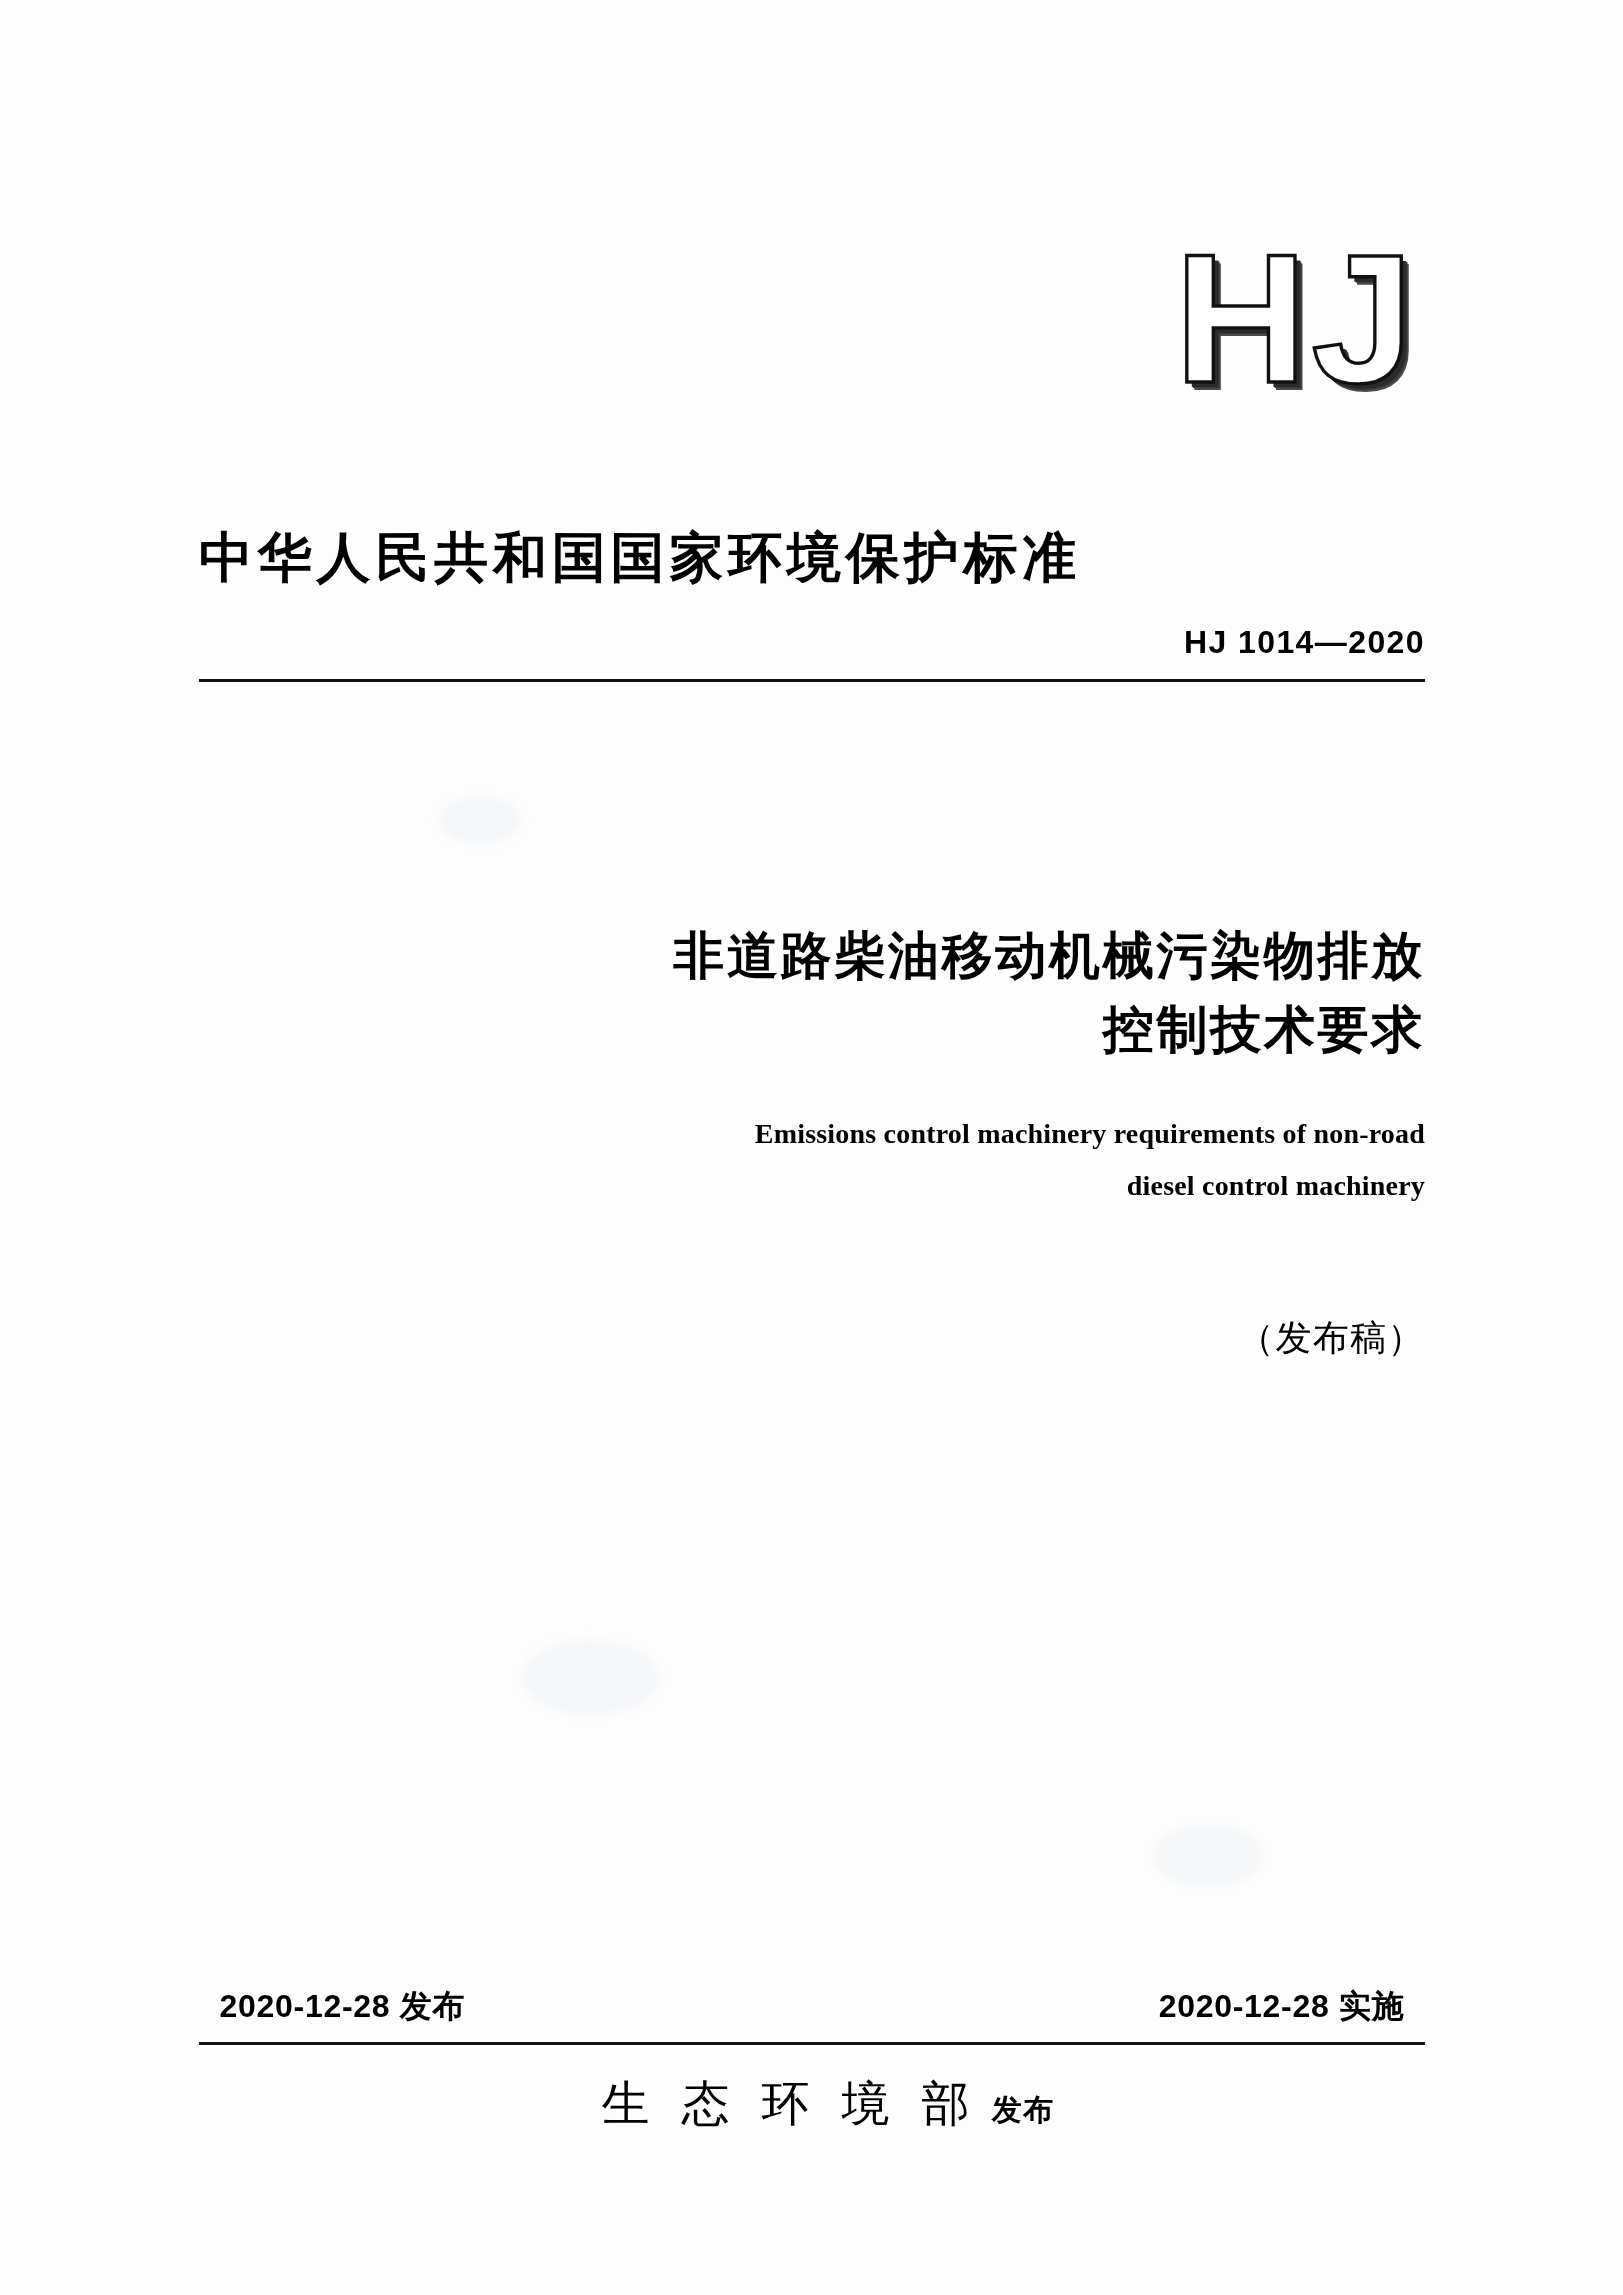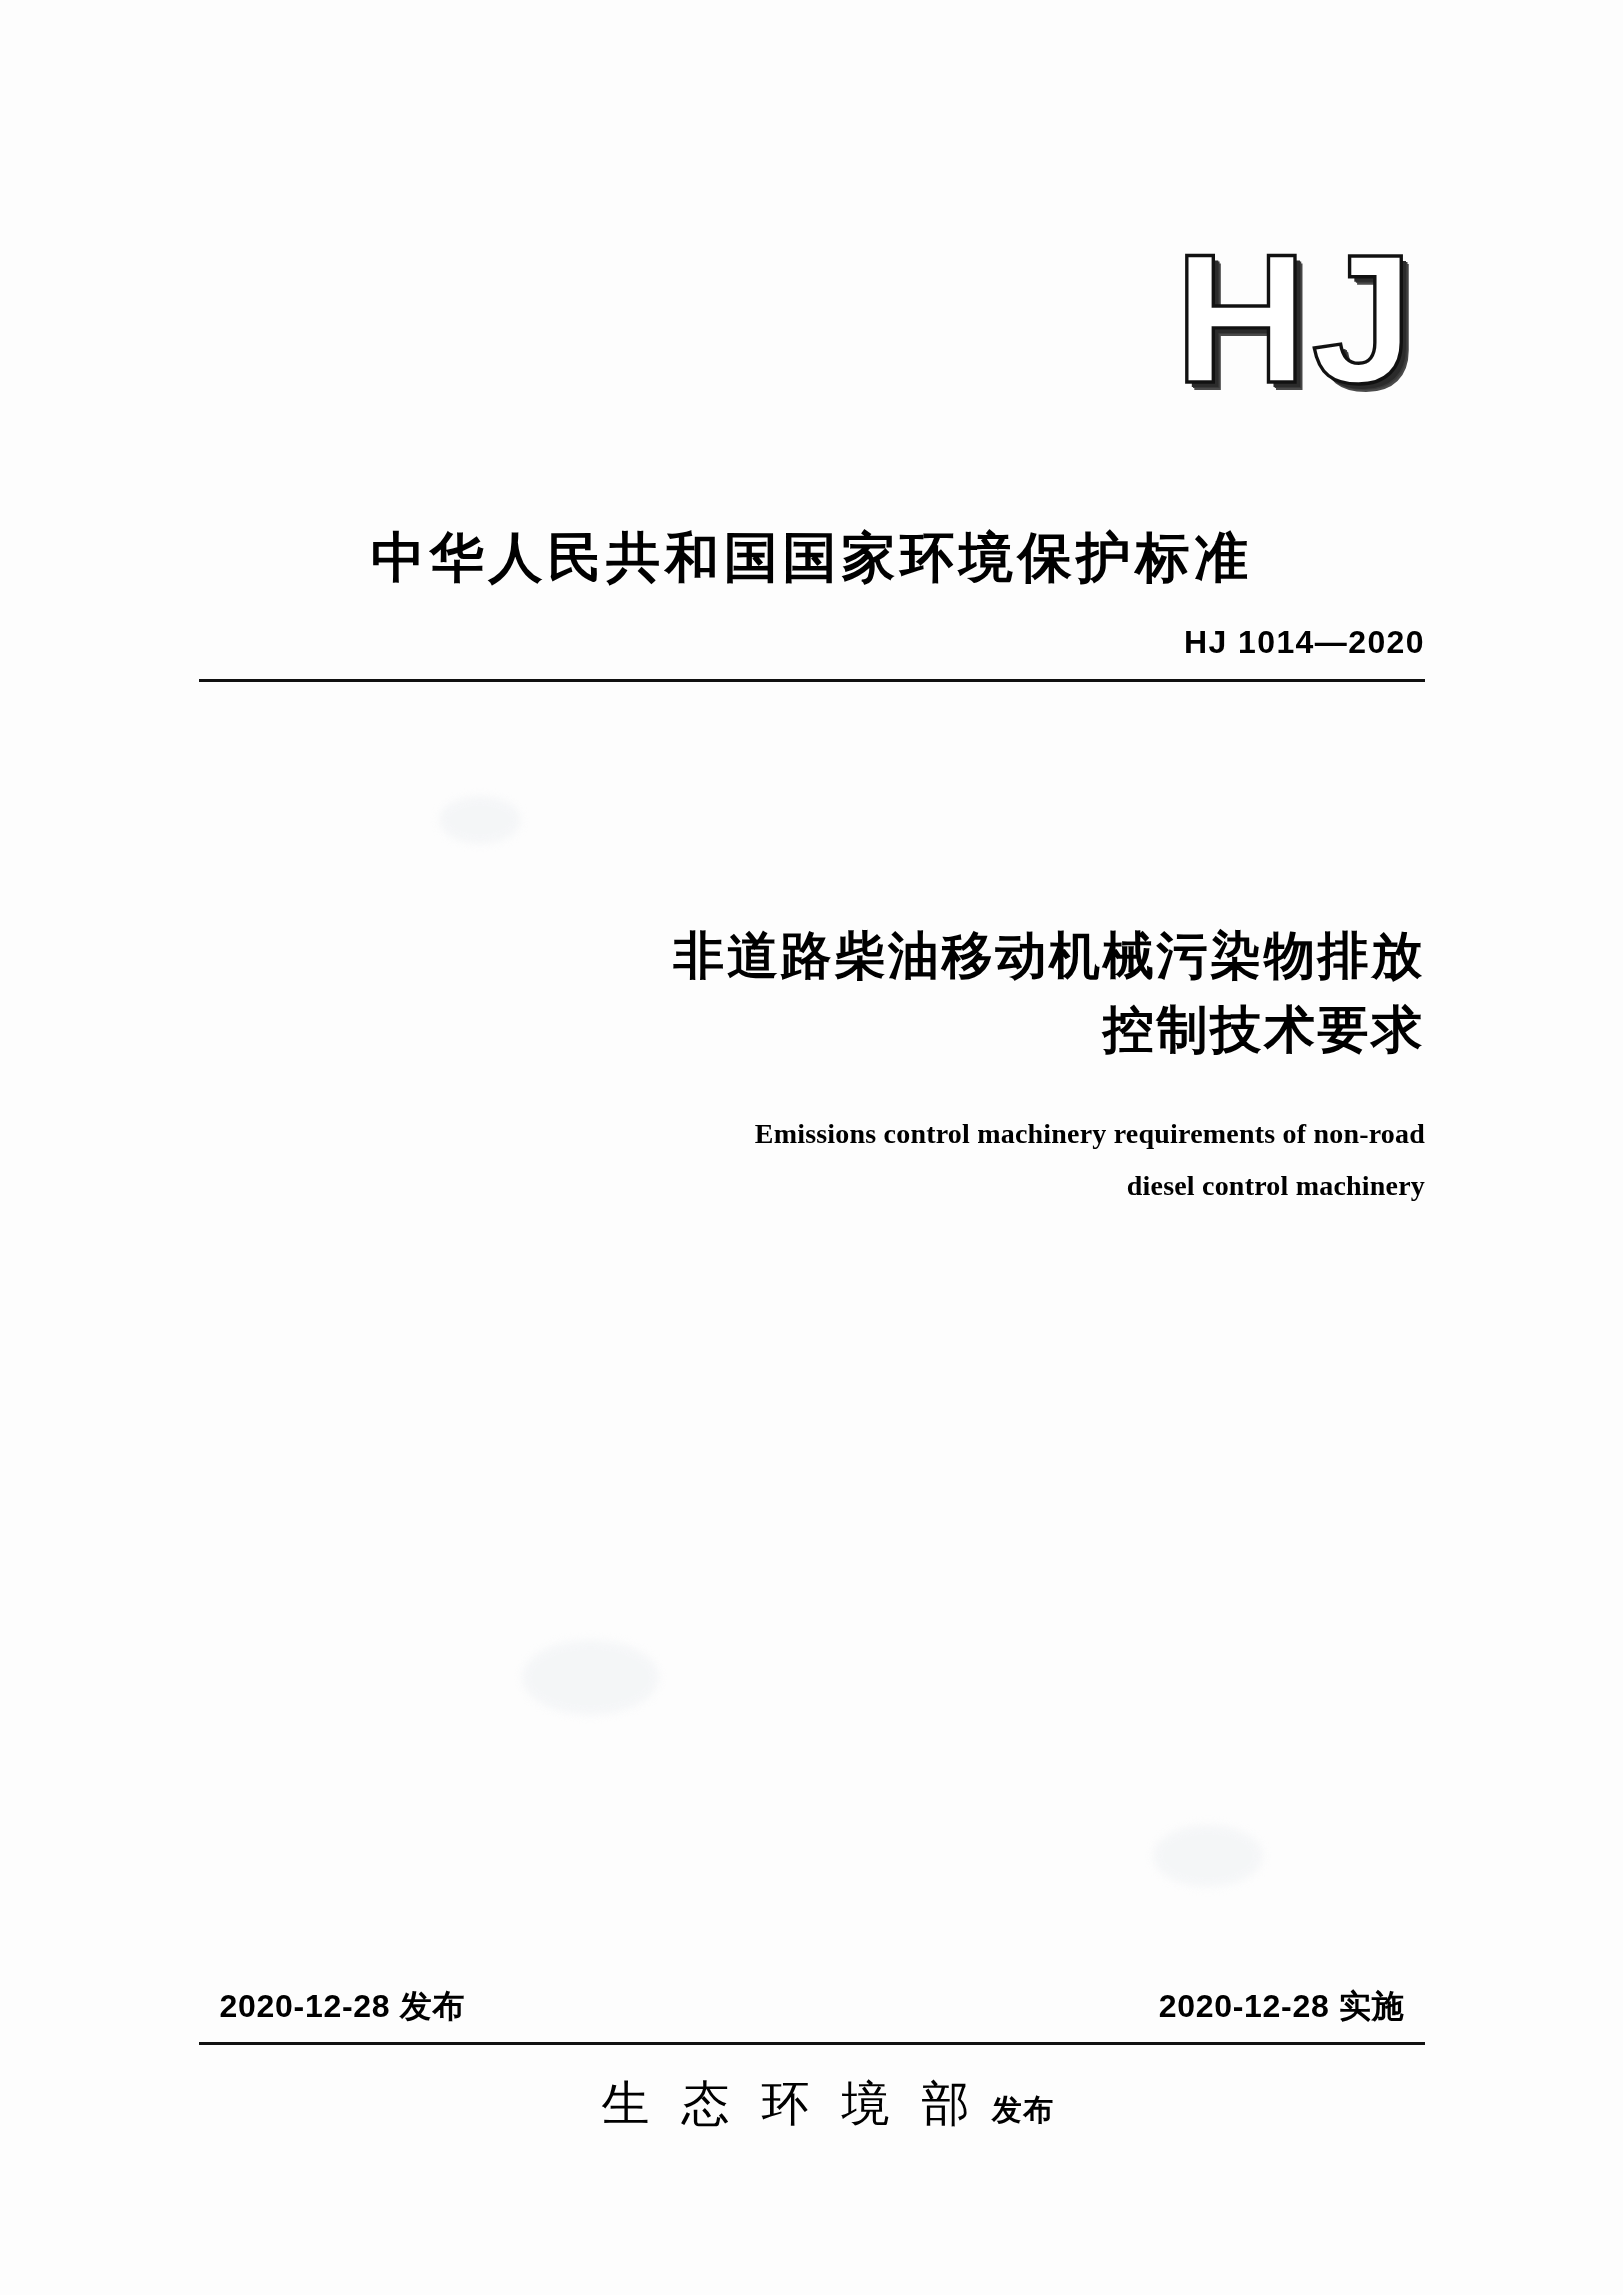--- a/index.html
+++ b/index.html
@@ -48,21 +48,21 @@
     position: absolute;
     top: 522px;
     left: 199px;
     right: 199px;
   }
   .national-title {
     font-family: "Liberation Serif", serif;
     font-size: 54px;
     font-weight: 700;
     letter-spacing: 4.8px;
-    text-align: center;
+    text-align: left;
     white-space: nowrap;
   }
   .std-number {
     margin-top: 29px;
     font-family: "Liberation Sans", sans-serif;
     font-size: 32px;
     font-weight: 700;
     letter-spacing: 1.4px;
     text-align: right;
   }
@@ -174,20 +174,21 @@
     <div class="national-title">中华人民共和国国家环境保护标准</div>
     <div class="std-number">HJ 1014—2020</div>
     <div class="rule-top"></div>
   </div>
 
   <div class="title-zone">
     <div class="cn-title-line">非道路柴油移动机械污染物排放</div>
     <div class="cn-title-line">控制技术要求</div>
     <div class="en-title">Emissions control machinery requirements of non-road</div>
     <div class="en-title" style="margin-top:0;">diesel control machinery</div>
+    <div class="draft-mark">（发布稿）</div>
   </div>
 
   <div class="footer-zone">
     <div class="dates-row">
       <div class="date-cell">2020-12-28 发布</div>
       <div class="date-cell">2020-12-28 实施</div>
     </div>
     <div class="rule-bottom"></div>
     <div class="issuer-row">
       <span class="issuer-name">生态环境部</span><span class="issuer-verb">发布</span>

